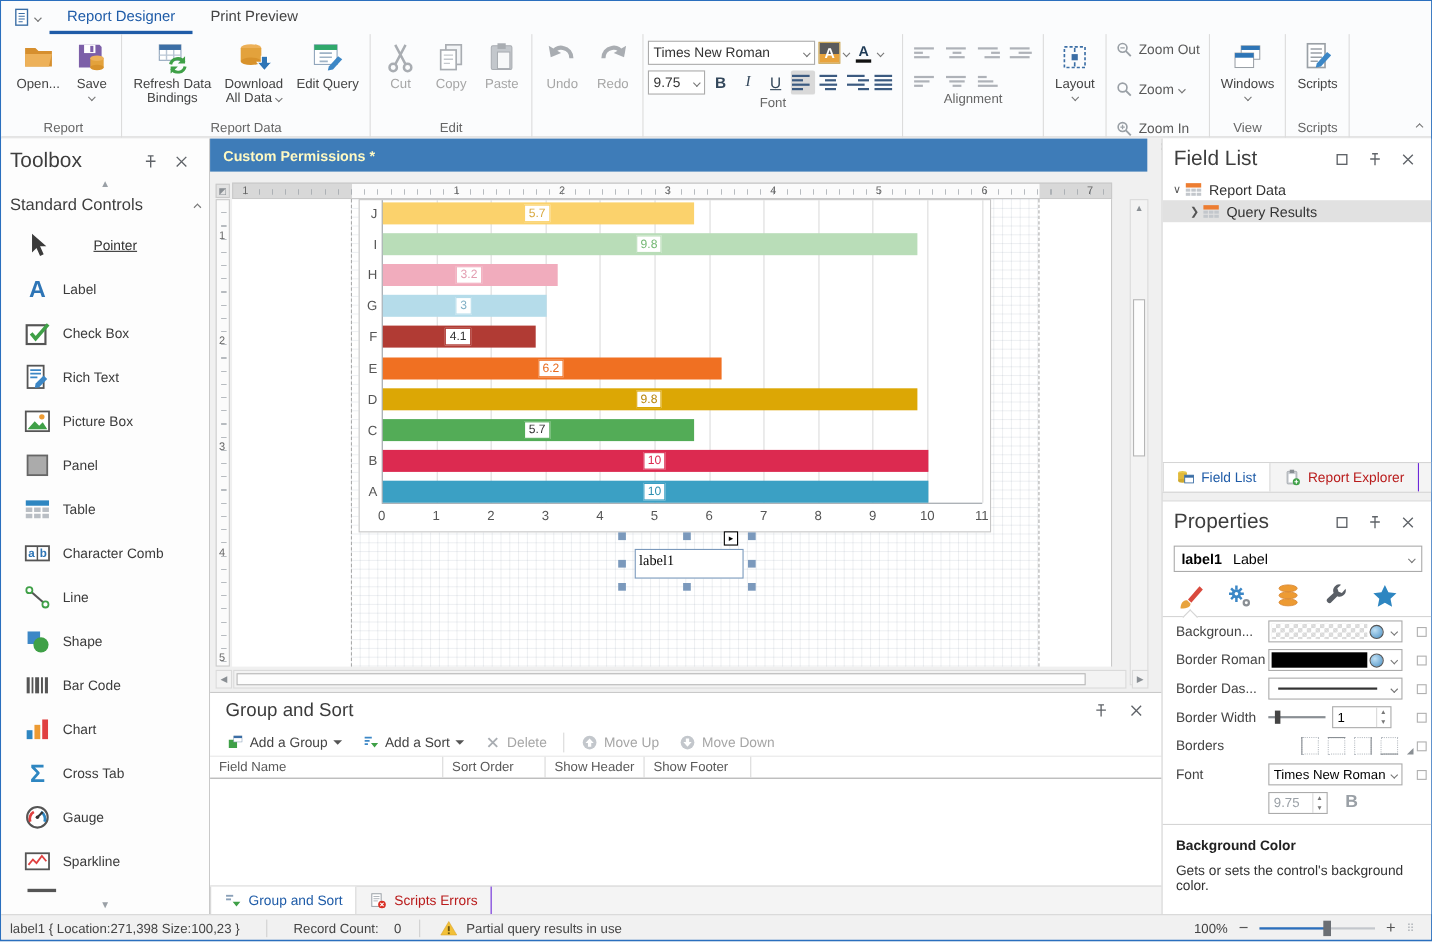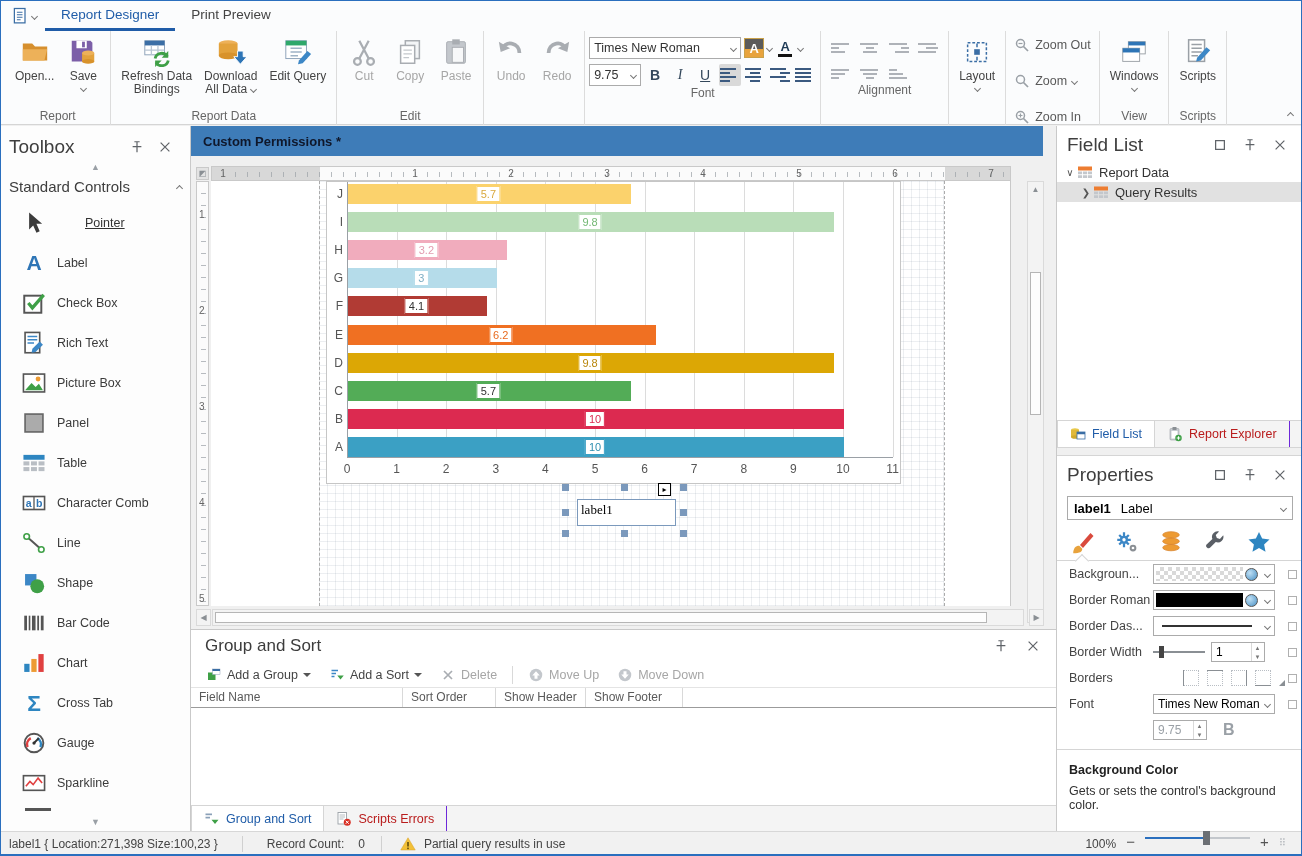--- a/index.html
+++ b/index.html
@@ -59,21 +59,21 @@
   #tb-section .chv { transform:rotate(-135deg); margin-left:auto; margin-top:4px; }
   .tb-item { display:flex; align-items:center; height:40px; padding-left:20px; cursor:pointer; }
   .tb-item .ic { width:26px; height:26px; flex:none; }
   .tb-item .tlbl { font-size:12.5px; color:#3b3b3b; margin-left:10px; }
   .tb-item.sel .tlbl { text-decoration:underline; color:#333;margin-left:38px; }
   #tb-partial { height:12px; display:flex; align-items:center; padding-left:24px; }
   #tb-partial i { width:26px; height:3px; background:#555; }
   #tb-scrolldn { text-align:center; color:#9aa0a6; font-size:9px; margin-top:2px; }
 
   
-  #doc-titlebar { position:absolute; left:0; top:0; width:852px; height:30px; background:#3E7CB8; color:#0f172a; font-size:13px; font-weight:bold; display:flex; align-items:center; padding-left:12px; }
+  #doc-titlebar { position:absolute; left:0; top:0; width:852px; height:30px; background:#3E7CB8; color:#fef9c3; font-size:13px; font-weight:bold; display:flex; align-items:center; padding-left:12px; }
   #ruler-row { position:absolute; left:0; top:40px; width:865px; height:15px; }
   #ruler-corner { position:absolute; left:5px; top:1px; width:13px; height:13px; background:#E3E3E3; border:1px solid #C9C9C9; color:#8a8f94; font-size:8px; line-height:11px; text-align:center; }
   #hruler { position:absolute; left:20px; top:0; width:800px; height:15px; background:#D8D8D8; border:1px solid #C9C9C9; overflow:hidden; }
   #hruler .white { position:absolute; left:108px; top:0; width:625px; height:15px; background:#FBFBFB; }
   #hruler .ticks { position:absolute; left:0; top:5px; width:100%; height:5px;
      background-image:repeating-linear-gradient(90deg, transparent 0px, transparent 11px, #9aa0a6 11px, #9aa0a6 12px); opacity:.7; }
   .hnum { position:absolute; top:1px; font-size:10px; color:#666; transform:translateX(-50%); }
   #canvas { position:absolute; left:0; top:55px; width:865px; height:425px; }
   #vruler { position:absolute; left:5px; top:0; width:13px; height:425px; background:#FBFBFB; border:1px solid #C9C9C9; }
   #vruler .ticks { position:absolute; top:0; left:4px; width:5px; height:100%;
@@ -155,21 +155,21 @@
   .bbox.t::before { content:""; position:absolute; left:-1px; top:-1px; width:16px; height:1px; background:#8a8f94; }
   .bbox.r::before { content:""; position:absolute; right:-1px; top:-1px; width:1px; height:16px; background:#8a8f94; }
   .bbox.b::before { content:""; position:absolute; left:-1px; bottom:-1px; width:16px; height:1px; background:#8a8f94; }
   #prop-desc { border-top:1px solid #D5D5D5; margin-top:6px; padding:10px 12px; }
   #prop-desc b { font-size:12.5px; color:#222; }
   #prop-desc p { font-size:12.5px; color:#333; margin-top:6px; }
 
   
   #statusbar { position:absolute; left:0; top:830px; width:1300px; height:24px; background:#F1F1F1; border-top:1px solid #D7D7D7; display:flex; align-items:center; font-size:12px; color:#444; }
   .ssep { width:1px; height:16px; background:#D0D0D0; margin:0 10px; }
-  #zoomctl { margin-left:auto; display:flex; gap:10px; padding-right:14px; }
+  #zoomctl { margin-left:auto; display:flex; align-items:center; gap:10px; padding-right:14px; }
   #ztrack { position:relative; width:105px; height:2px; background:#C3C7CC; }
   #zfill { position:absolute; left:0; top:0; height:2px; width:62px; background:#2A6FBE; }
   #zthumb { position:absolute; left:58px; top:-6px; width:7px; height:14px; background:#6b6f74; cursor:grab; }
   .zpm { font-size:15px; color:#555; cursor:pointer; line-height:10px; }
   #grip { color:#b5b9bd; font-size:10px; letter-spacing:1px; }
 </style>
 </head>
 <body>
 
 <div id="app">

